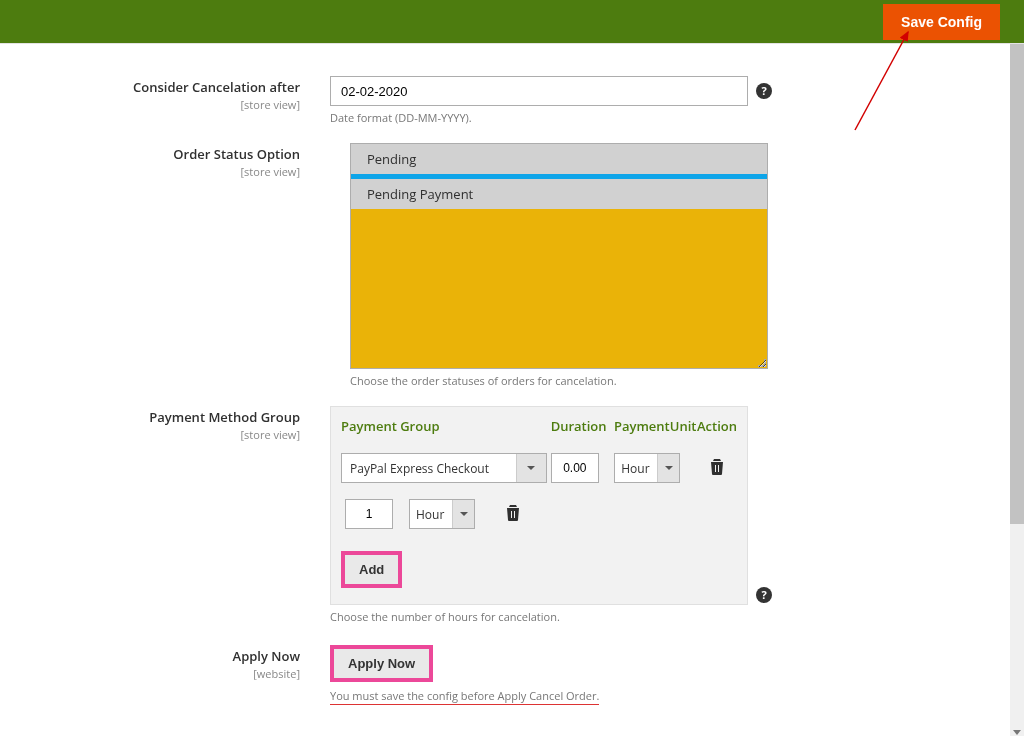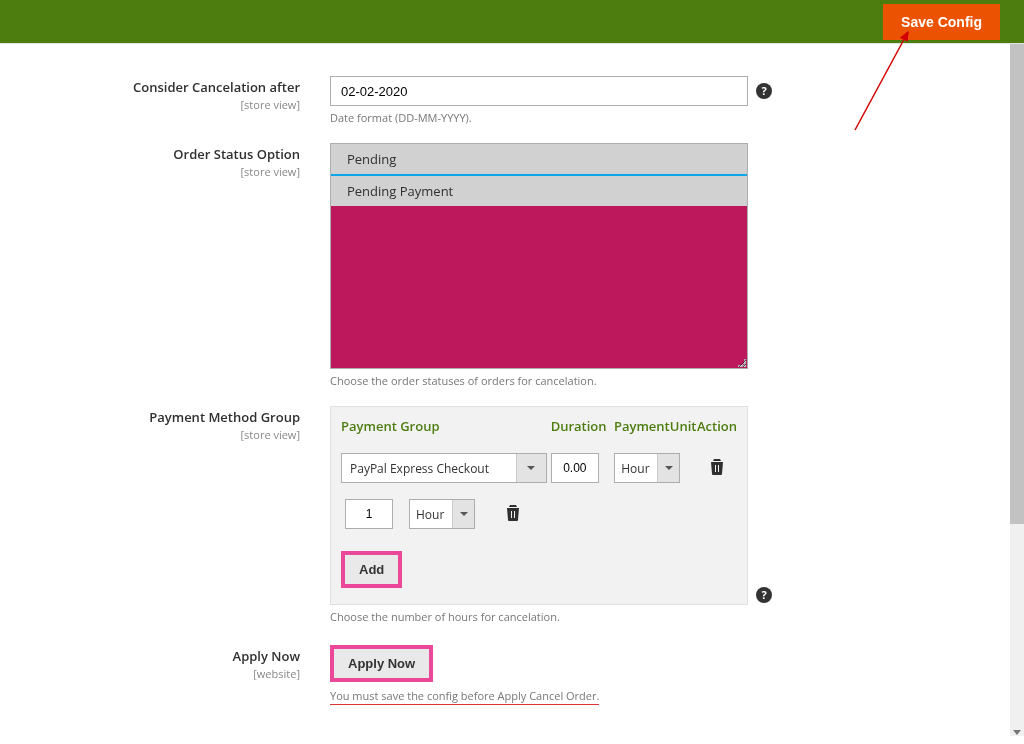--- a/index.html
+++ b/index.html
@@ -113,21 +113,21 @@
     width: 100%;
     height: 30px;
     border: 1px solid #adadad;
     padding: 4px 10px;
     font-size: 13px;
   }
   .multiselect {
     width: 100%;
     height: 226px;
     border: 1px solid #adadad;
-    background: #be185d;
+    background: #eab308;
     overflow: hidden;
     resize: both;
     position: relative;
   }
   .multiselect-resizer {
     position: absolute;
     right: 1px;
     bottom: 1px;
     width: 10px;
     height: 10px;
@@ -141,21 +141,21 @@
     width: 6px; height: 6px;
     transform: rotate(0deg);
   }
   .ms-option {
     padding: 6px 16px;
     font-size: 13px;
     color: #303030;
     background: #d1d1d1;
   }
   .ms-option + .ms-option {
-    border-top: 2px solid #0ea5e9;
+    border-top: 5px solid #0ea5e9;
   }
   .pmg-box {
     background: #f2f2f2;
     border: 1px solid #e0e0e0;
   }
   .pmg-header, .pmg-row {
     display: flex;
     align-items: center;
     padding: 10px 10px;
   }
@@ -267,21 +267,21 @@
     </div>
     <div class="field-col">
       <input type="text" class="text-input" value="02-02-2020" style="">
       <div class="hint">Date format (DD-MM-YYYY).</div>
     </div>
     <div class="field-extra">
       <span class="help-icon">?</span>
     </div>
   </div>
 
-  <div class="row" style="margin-top:18px;">
+  <div class="row" style="margin-top:18px;gap:20px;">
     <div class="label-col">
       <span class="lbl">Order Status Option</span>
       <span class="scope">[store view]</span>
     </div>
     <div class="field-col">
       <div class="multiselect">
         <div class="ms-option">Pending</div>
         <div class="ms-option">Pending Payment</div>
         <div class="multiselect-resizer"></div>
       </div>

